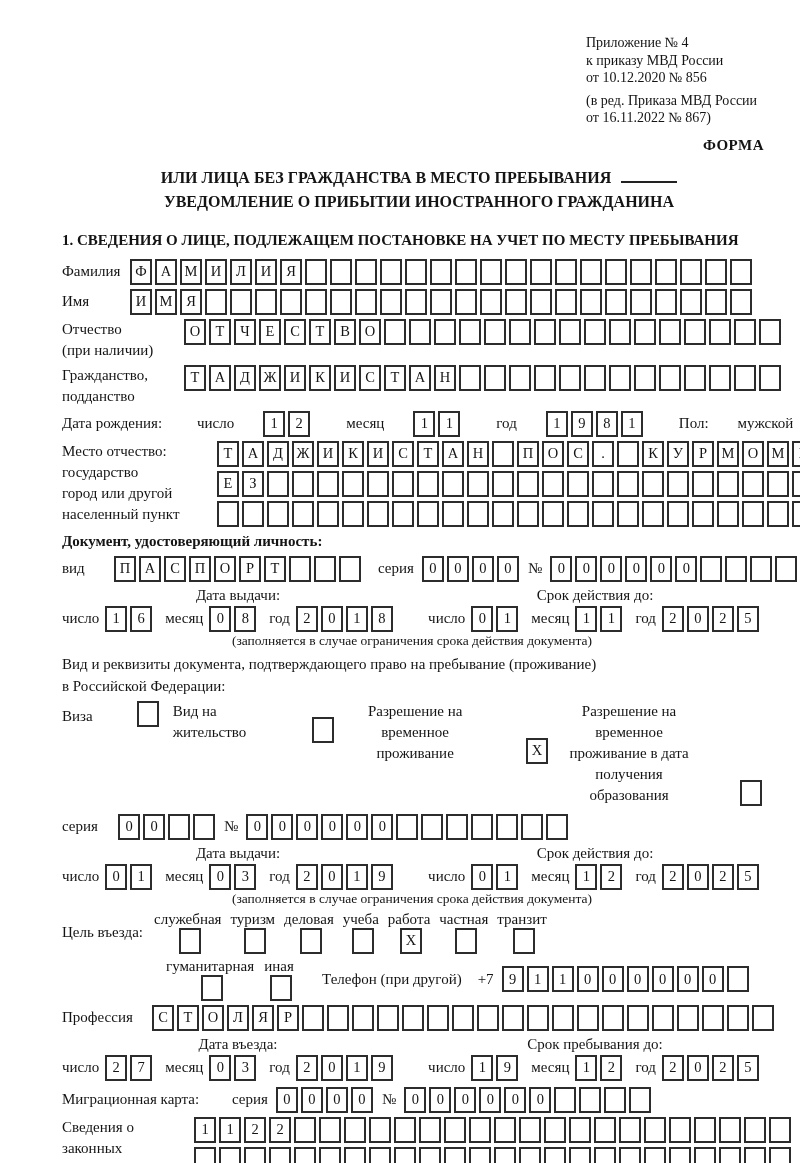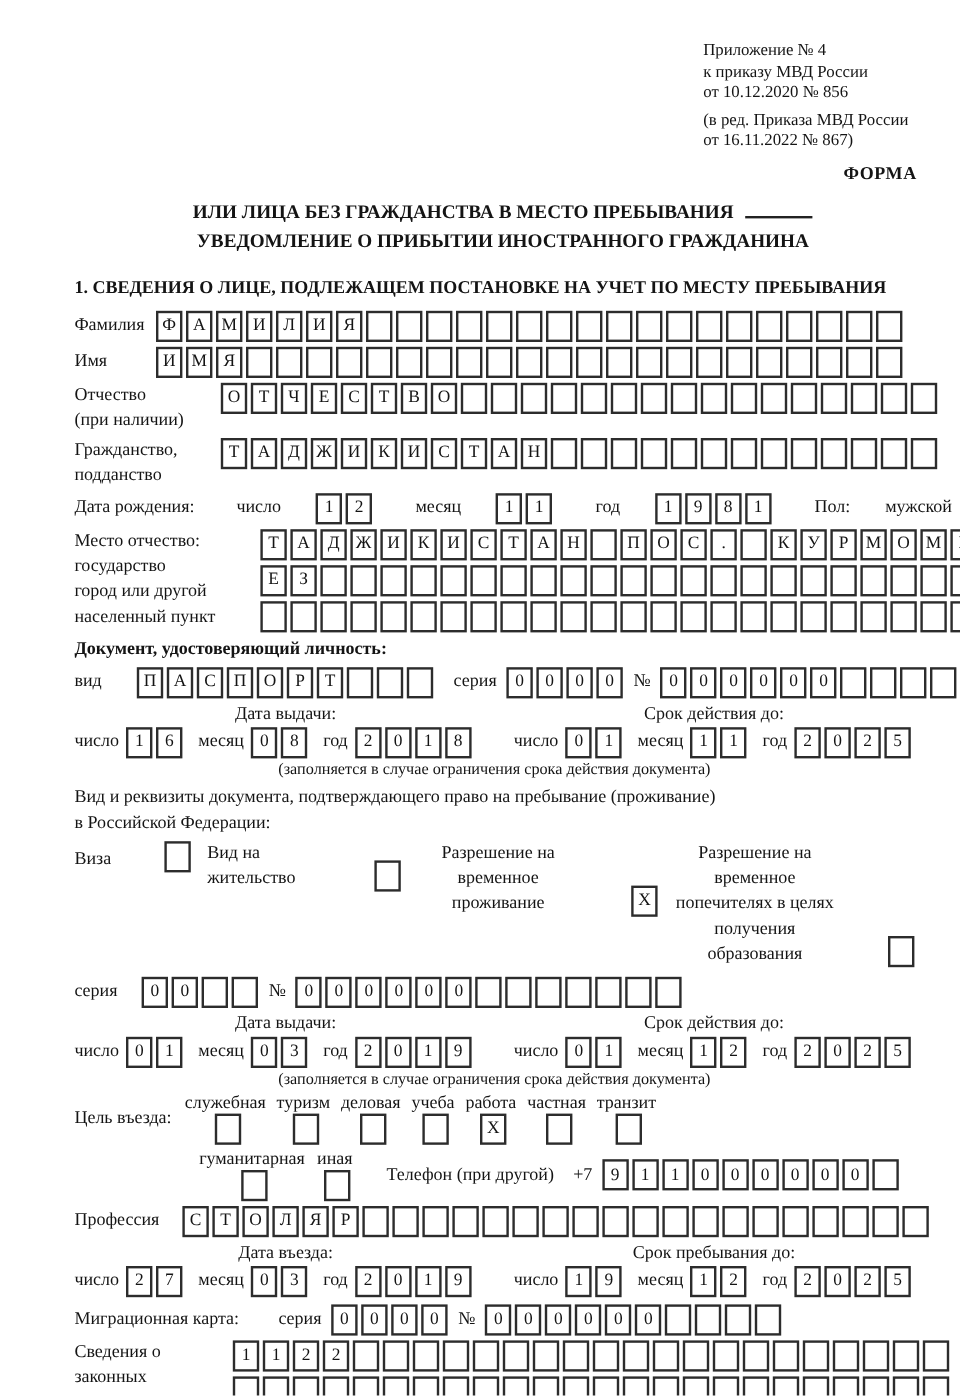--- a/index.html
+++ b/index.html
@@ -420,21 +420,21 @@
   <div class="res-opt">
     <span class="opt-text opt-center">
       <span>Разрешение на временное</span><br>
       <span>проживание</span>
     </span>
     <span class="cell checkbox">X</span>
   </div>
   <div class="res-opt">
     <span class="opt-text opt-center">
       <span>Разрешение на временное</span><br>
-      <span>попечителях в целях</span><br>
+      <span>проживание в дата</span><br>
       <span>получения образования</span>
     </span>
     <span class="cell checkbox"></span>
   </div>
 </div>
 
 <div class="row">
   <span class="ser-lbl" style="width:48px">серия</span>
   <span class="cells">
       <span class="cell">0</span>

